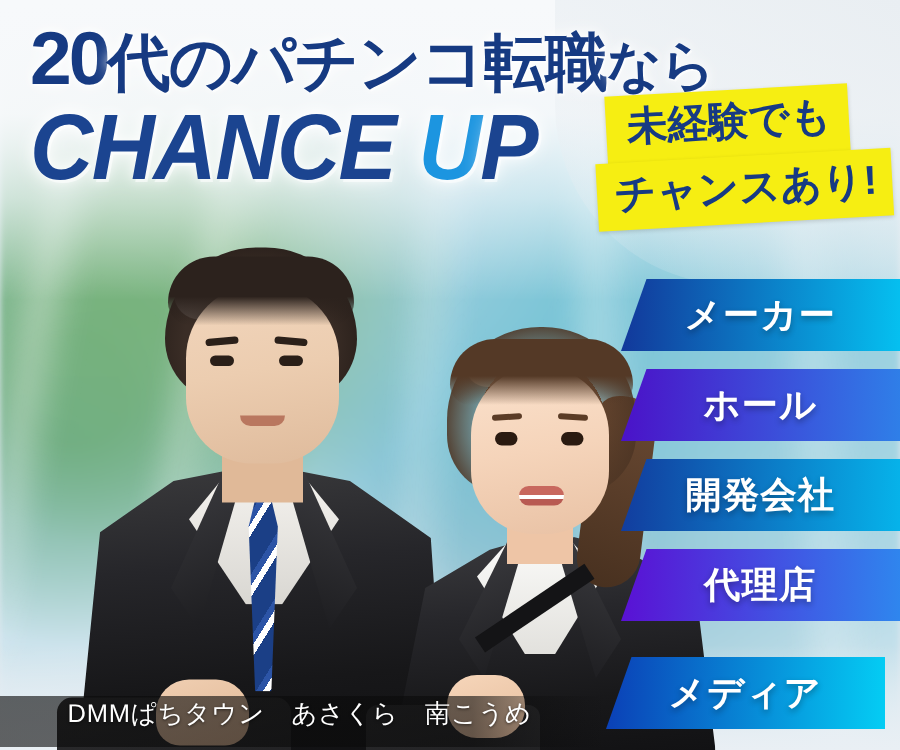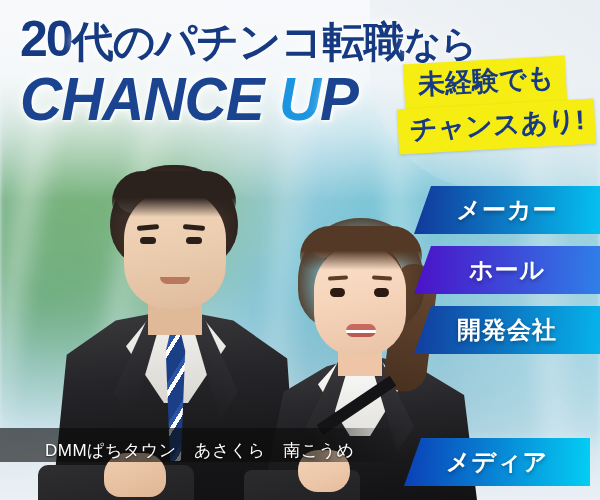--- a/index.html
+++ b/index.html
@@ -178,23 +178,23 @@
   }
   #tag0{left:414px;top:186px;background:linear-gradient(92deg,#12379a 0%,#1558c6 32%,#0f9fe0 72%,#05c0f0 100%);}
   #tag1{left:414px;top:246px;background:linear-gradient(92deg,#4b11c8 0%,#3a23d8 30%,#2a5ae0 68%,#2f7fe8 100%);}
   #tag2{left:414px;top:306px;background:linear-gradient(92deg,#123c9e 0%,#1053bd 34%,#0b8ed6 74%,#06b3ea 100%);}
   #tag3{left:414px;top:366px;background:linear-gradient(92deg,#5a10d4 0%,#4422dd 30%,#2f5ae6 70%,#2f86ee 100%);}
   #tag4{left:404px;top:426px;background:linear-gradient(92deg,#0b3fb6 0%,#0f62d4 32%,#0aa0e4 72%,#04cdf4 100%);margin-top:12px;}
   .tag-label{display:block;}
 
   
   #credit-bar{
-    position:absolute;left:0;top:428px;width:404px;height:34px;
+    position:absolute;left:0;top:464px;width:404px;height:34px;
     background:linear-gradient(90deg,rgba(10,10,10,.62) 0%,rgba(10,10,10,.60) 78%,rgba(10,10,10,0) 100%);
-    display:flex;align-items:flex-end;
+    display:flex;align-items:flex-start;
   }
   #credit-text{
     color:#fff;font-size:17px;margin-left:45px;letter-spacing:.5px;white-space:nowrap;
     text-shadow:0 1px 2px rgba(0,0,0,.6);
   }
 </style>
 </head>
 <body>
 
 <div id="banner">
@@ -256,20 +256,23 @@
 
   <div class="tag" id="tag0" style="background: linear-gradient(92deg, rgb(18, 55, 154) 0%, rgb(5, 192, 240) 100%);">
       <span class="tag-label">メーカー</span>
     </div>
   <div class="tag" id="tag1" style="background: linear-gradient(92deg, rgb(75, 17, 200) 0%, rgb(47, 127, 232) 100%);">
       <span class="tag-label">ホール</span>
     </div>
   <div class="tag" id="tag2" style="background: linear-gradient(92deg, rgb(18, 60, 158) 0%, rgb(6, 179, 234) 100%); justify-content: center;">
       <span class="tag-label">開発会社</span>
     </div>
+  <div class="tag" id="tag3" style="background: linear-gradient(92deg, rgb(90, 16, 212) 0%, rgb(47, 134, 238) 100%);">
+      <span class="tag-label">代理店</span>
+    </div>
   <div class="tag" id="tag4" style="background: linear-gradient(92deg, rgb(11, 63, 182) 0%, rgb(4, 205, 244) 100%);">
       <span class="tag-label">メディア</span>
     </div>
 
   <div id="credit-bar">
     <span id="credit-text">DMMぱちタウン　あさくら　南こうめ</span>
   </div>
 
 </div>
 

